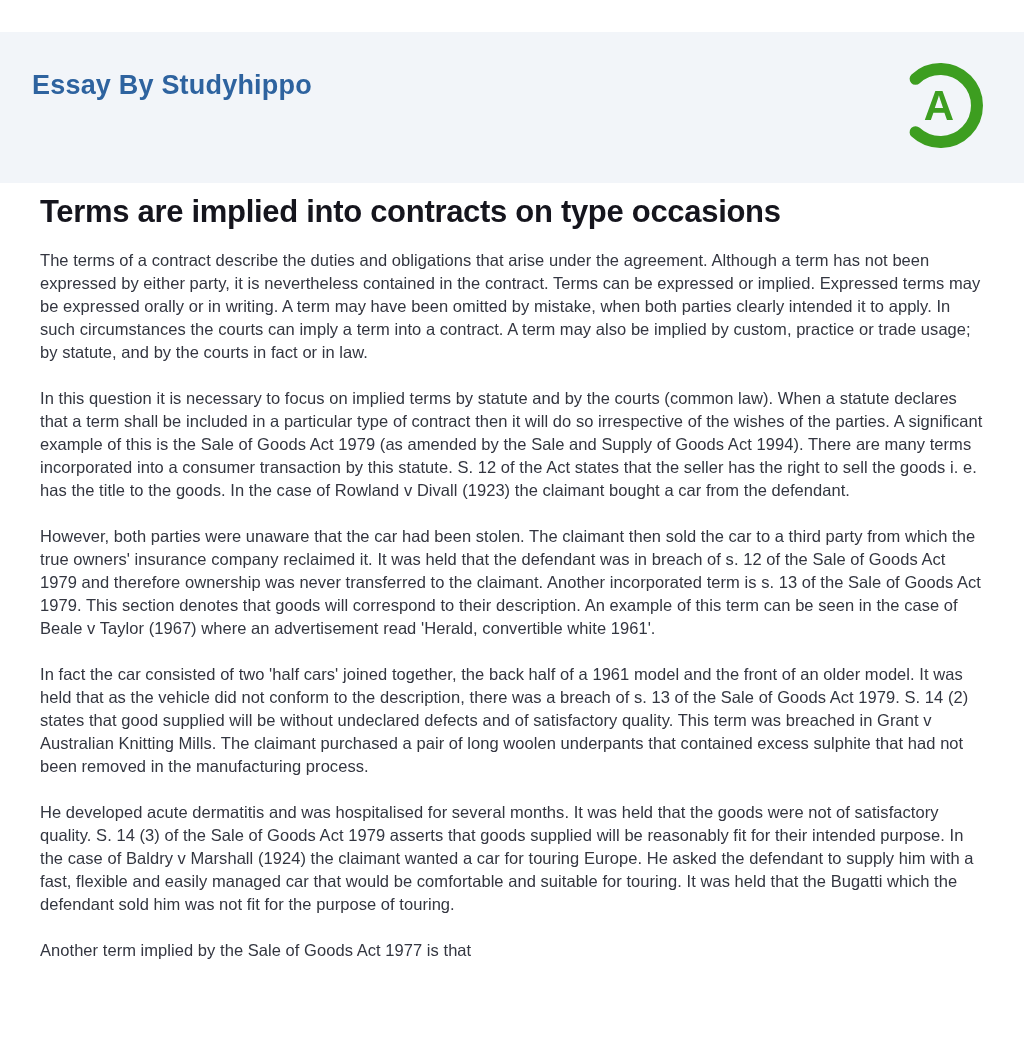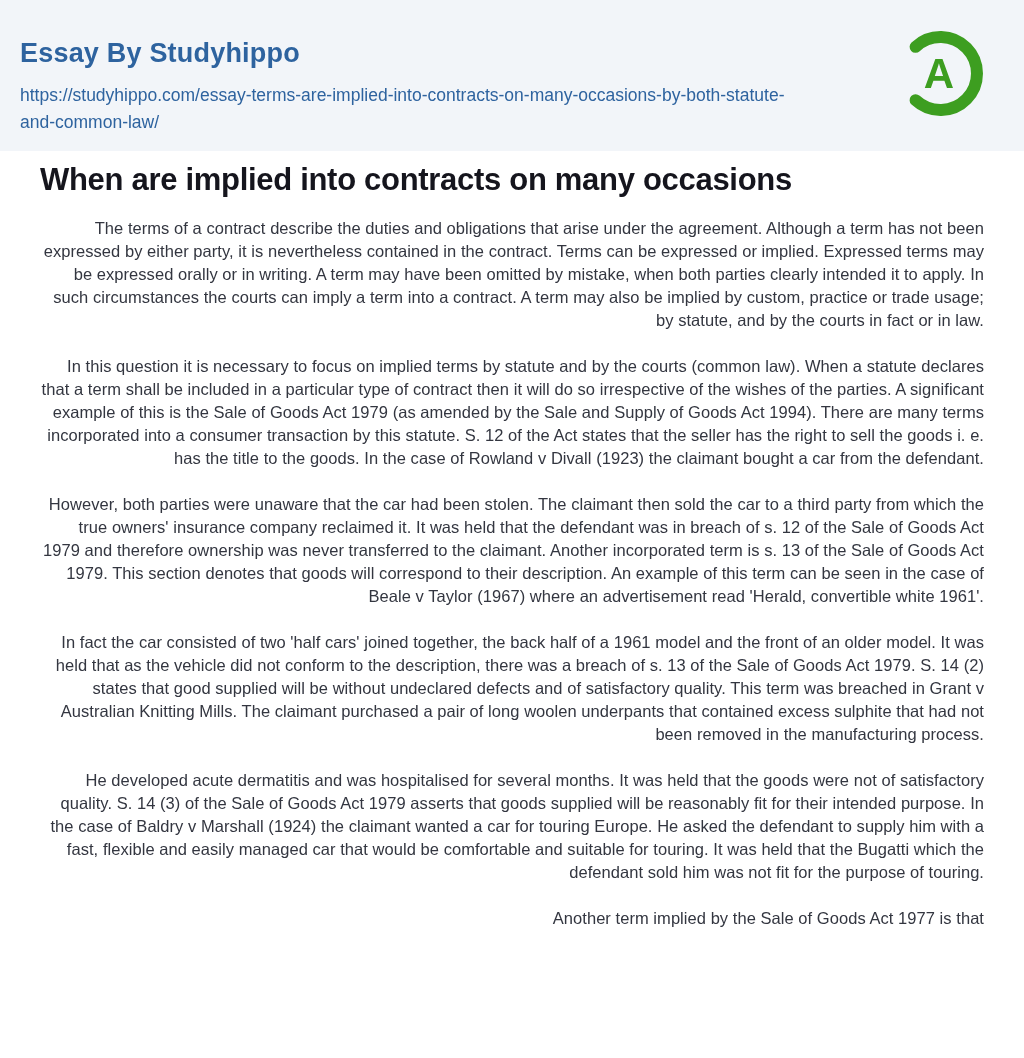--- a/index.html
+++ b/index.html
@@ -14,21 +14,22 @@
   html,body{width:1024px;}
   body{
     min-height:1058px;
     background:var(--page-bg);
     font-family:"Liberation Sans", sans-serif;
   }
   .header{
     position:relative;
     height:151px;
     background:var(--header-bg);
-    padding:38px 40px 0 20px;
+    padding:38px 40px 0 32px;
+    margin-top:32px;
   }
   .site-title{
     font-size:27px;
     font-weight:700;
     letter-spacing:0.2px;
     color:var(--link);
   }
   .essay-url{
     display:block;
     margin-top:13px;
@@ -65,38 +66,36 @@
     margin-bottom:21px;
     max-width:860px;
   }
   .essay-paragraph{
     font-size:16.5px;
     line-height:23px;
     letter-spacing:0.05px;
     color:var(--body);
     margin-bottom:23px;
     max-width:945px;
-    text-align:right;
   }
 </style>
 </head>
 <body>
 
 <div class="header">
   <h1 class="site-title">Essay By Studyhippo</h1>
-  <a class="essay-url" href="#">https://studyhippo.com/essay-terms-are-implied-into-contracts-on-many-occasions-by-both-statute-and-common-law/</a>
   <div class="logo">
     <svg viewBox="0 0 95 95" aria-hidden="true">
       <path d="M22.6 20.8 A 36.5 36.5 0 1 1 22.6 74.2" fill="none" stroke="#3d9e20" stroke-width="12" stroke-linecap="round"></path>
       <text x="46" y="62" text-anchor="middle">A</text>
     </svg>
   </div>
 </div>
 
 <div class="main">
-  <h2 class="essay-title">When are implied into contracts on many occasions</h2>
+  <h2 class="essay-title">Terms are implied into contracts on type occasions</h2>
   <p class="essay-paragraph">The terms of a contract describe the duties and obligations that arise under the agreement. Although a term has not been expressed by either party, it is nevertheless contained in the contract. Terms can be expressed or implied. Expressed terms may be expressed orally or in writing. A term may have been omitted by mistake, when both parties clearly intended it to apply. In such circumstances the courts can imply a term into a contract. A term may also be implied by custom, practice or trade usage; by statute, and by the courts in fact or in law.</p>
   <p class="essay-paragraph">In this question it is necessary to focus on implied terms by statute and by the courts (common law). When a statute declares that a term shall be included in a particular type of contract then it will do so irrespective of the wishes of the parties. A significant example of this is the Sale of Goods Act 1979 (as amended by the Sale and Supply of Goods Act 1994). There are many terms incorporated into a consumer transaction by this statute. S. 12 of the Act states that the seller has the right to sell the goods i. e. has the title to the goods. In the case of Rowland v Divall (1923) the claimant bought a car from the defendant.</p>
   <p class="essay-paragraph">However, both parties were unaware that the car had been stolen. The claimant then sold the car to a third party from which the true owners' insurance company reclaimed it. It was held that the defendant was in breach of s. 12 of the Sale of Goods Act 1979 and therefore ownership was never transferred to the claimant. Another incorporated term is s. 13 of the Sale of Goods Act 1979. This section denotes that goods will correspond to their description. An example of this term can be seen in the case of Beale v Taylor (1967) where an advertisement read 'Herald, convertible white 1961'.</p>
   <p class="essay-paragraph">In fact the car consisted of two 'half cars' joined together, the back half of a 1961 model and the front of an older model. It was held that as the vehicle did not conform to the description, there was a breach of s. 13 of the Sale of Goods Act 1979. S. 14 (2) states that good supplied will be without undeclared defects and of satisfactory quality. This term was breached in Grant v Australian Knitting Mills. The claimant purchased a pair of long woolen underpants that contained excess sulphite that had not been removed in the manufacturing process.</p>
   <p class="essay-paragraph">He developed acute dermatitis and was hospitalised for several months. It was held that the goods were not of satisfactory quality. S. 14 (3) of the Sale of Goods Act 1979 asserts that goods supplied will be reasonably fit for their intended purpose. In the case of Baldry v Marshall (1924) the claimant wanted a car for touring Europe. He asked the defendant to supply him with a fast, flexible and easily managed car that would be comfortable and suitable for touring. It was held that the Bugatti which the defendant sold him was not fit for the purpose of touring.</p>
   <p class="essay-paragraph">Another term implied by the Sale of Goods Act 1977 is that</p>
 </div>
 
 </body></html>

